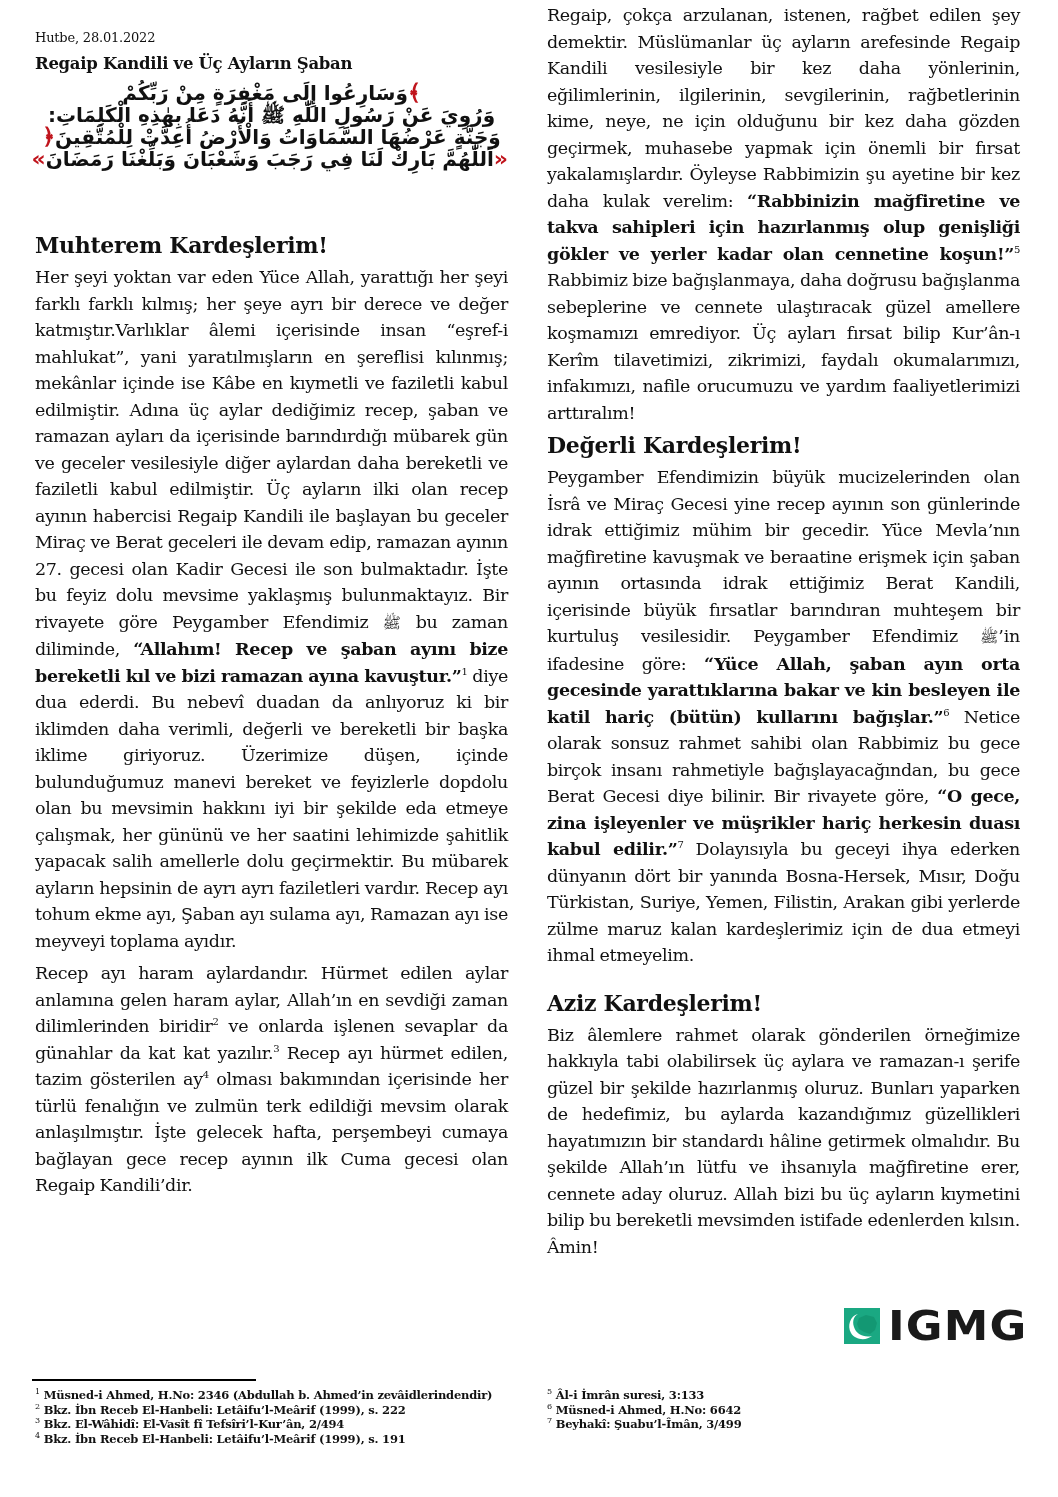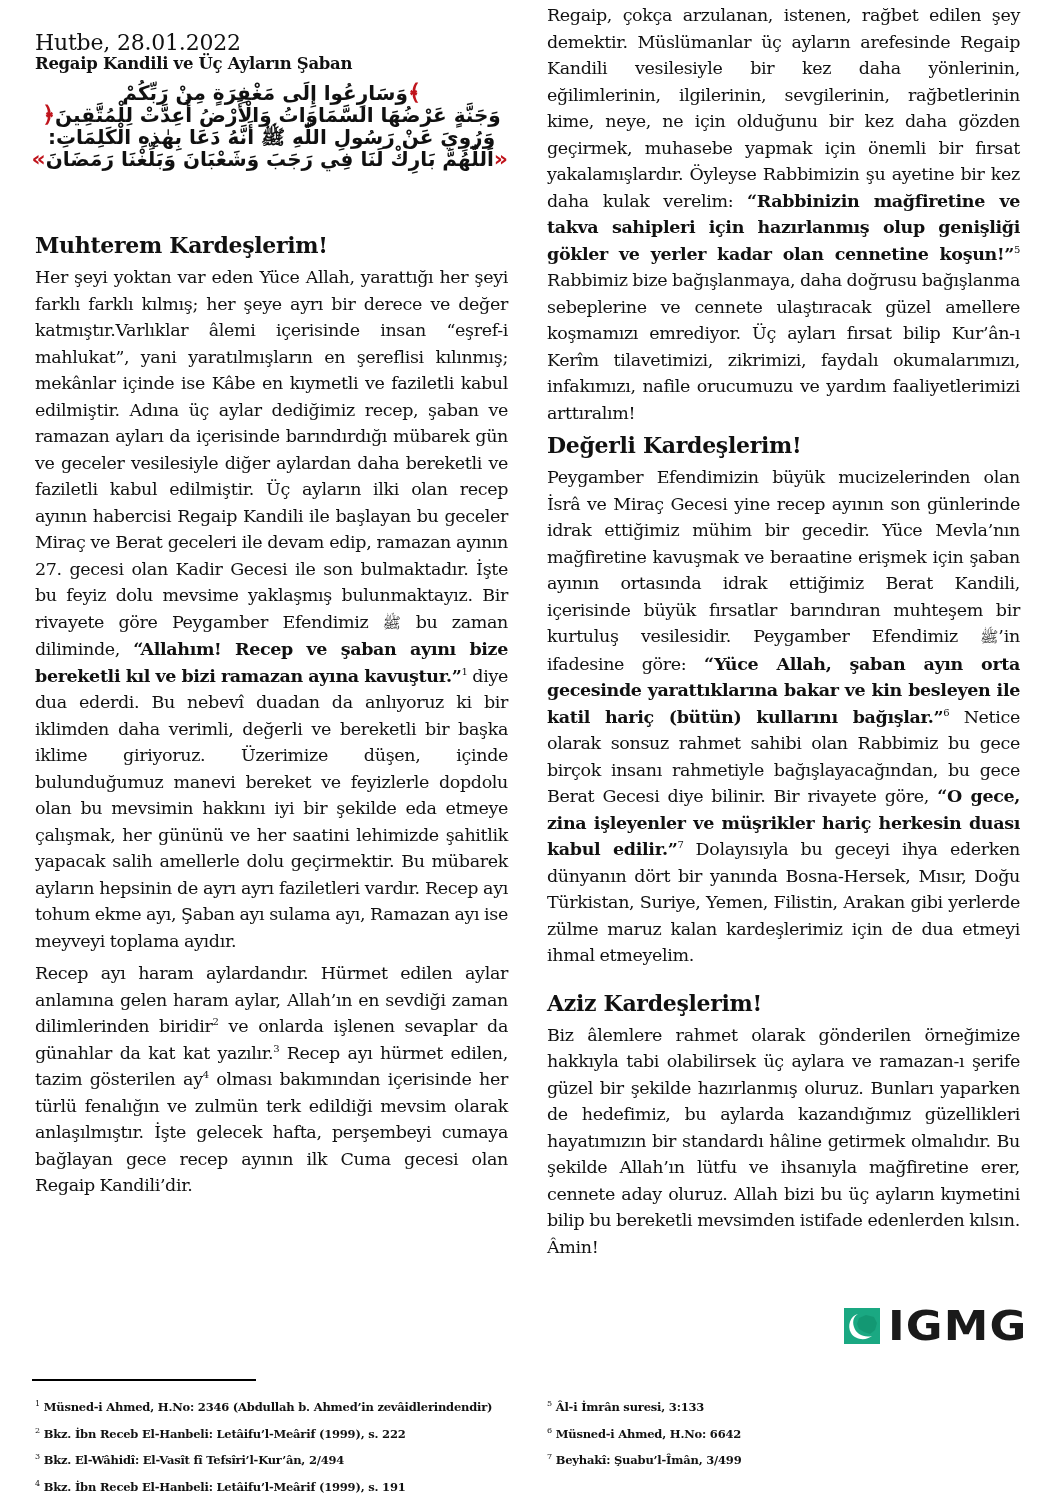--- a/index.html
+++ b/index.html
@@ -1,55 +1,55 @@
 <!DOCTYPE html>
 <html><head>
 <meta charset="utf-8">
 <style>
   html, body { margin: 0; padding: 0; background: #ffffff; }
   body { width: 1058px; height: 1497px; position: relative; overflow: hidden;
          font-family: "DejaVu Serif", "Liberation Serif", serif; color: #111; }
 
-  .date { position: absolute; left: 35px; top: 30px; font-size: 22px; font-weight: normal; letter-spacing: -0.2px; }
+  .date { position: absolute; left: 35px; top: 30px; font-size: 13px; font-weight: normal; letter-spacing: -0.2px; }
   .title { position: absolute; left: 35px; top: 54px; font-size: 16.5px; font-weight: bold; letter-spacing: -0.3px; }
 
   .arabic-block { position: absolute; left: 35px; width: 473px; top: 82px; text-align: center;
                   direction: rtl; font-family: "DejaVu Sans", sans-serif; font-weight: bold; }
   .arabic-line { font-size: 20px; line-height: 22px; white-space: nowrap; }
   .orn { color: #c0141c; font-weight: bold; font-size: 22px; }
 
   .heading { font-weight: bold; font-size: 22px; letter-spacing: -0.3px; margin: 0; line-height: 26px; }
   .para { font-size: 17.5px; line-height: 26.5px; text-align: justify; margin: 0; letter-spacing: -0.35px; word-spacing: -0.5px; }
   .para b { font-weight: bold; }
   .para sup { font-size: 10px; line-height: 0; vertical-align: super; }
   .saw { font-family: "DejaVu Sans", sans-serif; font-size: 15px; }
 
   .sec { position: absolute; }
 
   .fn-rule { position: absolute; left: 32px; top: 1379px; width: 224px; height: 2px; background: #000; }
   .fn-left { position: absolute; left: 35px; top: 1388px; }
   .fn-right { position: absolute; left: 547px; top: 1388px; }
-  .fn { font-size: 11.5px; line-height: 14.5px; white-space: nowrap; font-weight: bold; letter-spacing: -0.2px; margin-top: 12px; }
+  .fn { font-size: 11.5px; line-height: 14.5px; white-space: nowrap; font-weight: bold; letter-spacing: -0.2px; }
   .fn sup { font-size: 8px; vertical-align: super; line-height: 0; font-weight: normal; }
 
   .logo { position: absolute; left: 837px; top: 1308px; width: 183px; height: 36px; display: flex; align-items: center; justify-content: center; }
   .logo-mark { width: 36px; height: 36px; background: #1aa882; position: relative; overflow: hidden; }
   .logo-text { font-family: "DejaVu Sans", sans-serif; font-weight: bold; font-size: 40px; letter-spacing: 1px;
                color: #1a1a1a; margin-left: 8px; line-height: 36px; transform: scaleX(1.12); transform-origin: left center; }
 </style>
 </head>
 <body>
 
 <div class="date">Hutbe, 28.01.2022</div>
 <div class="title">Regaip Kandili ve Üç Ayların Şaban</div>
 
 <div class="arabic-block">
   <div class="arabic-line"><span class="orn" style="color:#c0141c">﴾</span>وَسَارِعُوا إِلَى مَغْفِرَةٍ مِنْ رَبِّكُمْ</div>
+  <div class="arabic-line">وَرُوِيَ عَنْ رَسُولِ اللّٰهِ ﷺ أَنَّهُ دَعَا بِهٰذِهِ الْكَلِمَاتِ:</div>
   <div class="arabic-line">وَجَنَّةٍ عَرْضُهَا السَّمَاوَاتُ وَالْأَرْضُ أُعِدَّتْ لِلْمُتَّقِينَ<span class="orn" style="color:#c0141c">﴿</span></div>
-  <div class="arabic-line">وَرُوِيَ عَنْ رَسُولِ اللّٰهِ ﷺ أَنَّهُ دَعَا بِهٰذِهِ الْكَلِمَاتِ:</div>
   <div class="arabic-line"><span class="orn" style="color:#c0141c">«</span>اَللّٰهُمَّ بَارِكْ لَنَا فِي رَجَبَ وَشَعْبَانَ وَبَلِّغْنَا رَمَضَانَ<span class="orn" style="color:#c0141c">»</span></div>
 </div>
 
 <div class="sec" style="left:35px; top:232px; width:473px;">
   <p class="heading">Muhterem Kardeşlerim!</p>
   <p class="para" style="margin-top:6px;"><span>Her şeyi yoktan var eden Yüce Allah, yarattığı her şeyi farklı farklı kılmış; her şeye ayrı bir derece ve değer katmıştır.Varlıklar âlemi içerisinde insan “eşref-i mahlukat”, yani yaratılmışların en şereflisi kılınmış; mekânlar içinde ise Kâbe en kıymetli ve faziletli kabul edilmiştir. Adına üç aylar dediğimiz recep, şaban ve ramazan ayları da içerisinde barındırdığı mübarek gün ve geceler vesilesiyle diğer aylardan daha bereketli ve faziletli kabul edilmiştir. Üç ayların ilki olan recep ayının habercisi Regaip Kandili ile başlayan bu geceler Miraç ve Berat geceleri ile devam edip, ramazan ayının 27. gecesi olan Kadir Gecesi ile son bulmaktadır. İşte bu feyiz dolu mevsime yaklaşmış bulunmaktayız. Bir rivayete göre Peygamber Efendimiz</span> <span class="saw">ﷺ</span><span> bu zaman diliminde, </span><b>“Allahım! Recep ve şaban ayını bize bereketli kıl ve bizi ramazan ayına kavuştur.”</b><sup>1</sup><span> diye dua ederdi. Bu nebevî duadan da anlıyoruz ki bir iklimden daha verimli, değerli ve bereketli bir başka iklime giriyoruz. Üzerimize düşen, içinde bulunduğumuz manevi bereket ve feyizlerle dopdolu olan bu mevsimin hakkını iyi bir şekilde eda etmeye çalışmak, her gününü ve her saatini lehimizde şahitlik yapacak salih amellerle dolu geçirmektir. Bu mübarek ayların hepsinin de ayrı ayrı faziletleri vardır. Recep ayı tohum ekme ayı, Şaban ayı sulama ayı, Ramazan ayı ise meyveyi toplama ayıdır.</span></p>
   <p class="para" style="margin-top:6px;"><span>Recep ayı haram aylardandır. Hürmet edilen aylar anlamına gelen haram aylar, Allah’ın en sevdiği zaman dilimlerinden biridir</span><sup>2</sup><span> ve onlarda işlenen sevaplar da günahlar da kat kat yazılır.</span><sup>3</sup><span> Recep ayı hürmet edilen, tazim gösterilen ay</span><sup>4</sup><span> olması bakımından içerisinde her türlü fenalığın ve zulmün terk edildiği mevsim olarak anlaşılmıştır. İşte gelecek hafta, perşembeyi cumaya bağlayan gece recep ayının ilk Cuma gecesi olan Regaip Kandili’dir.</span></p>
 </div>
 
 <div class="sec" style="left:547px; top:2px; width:473px;">

